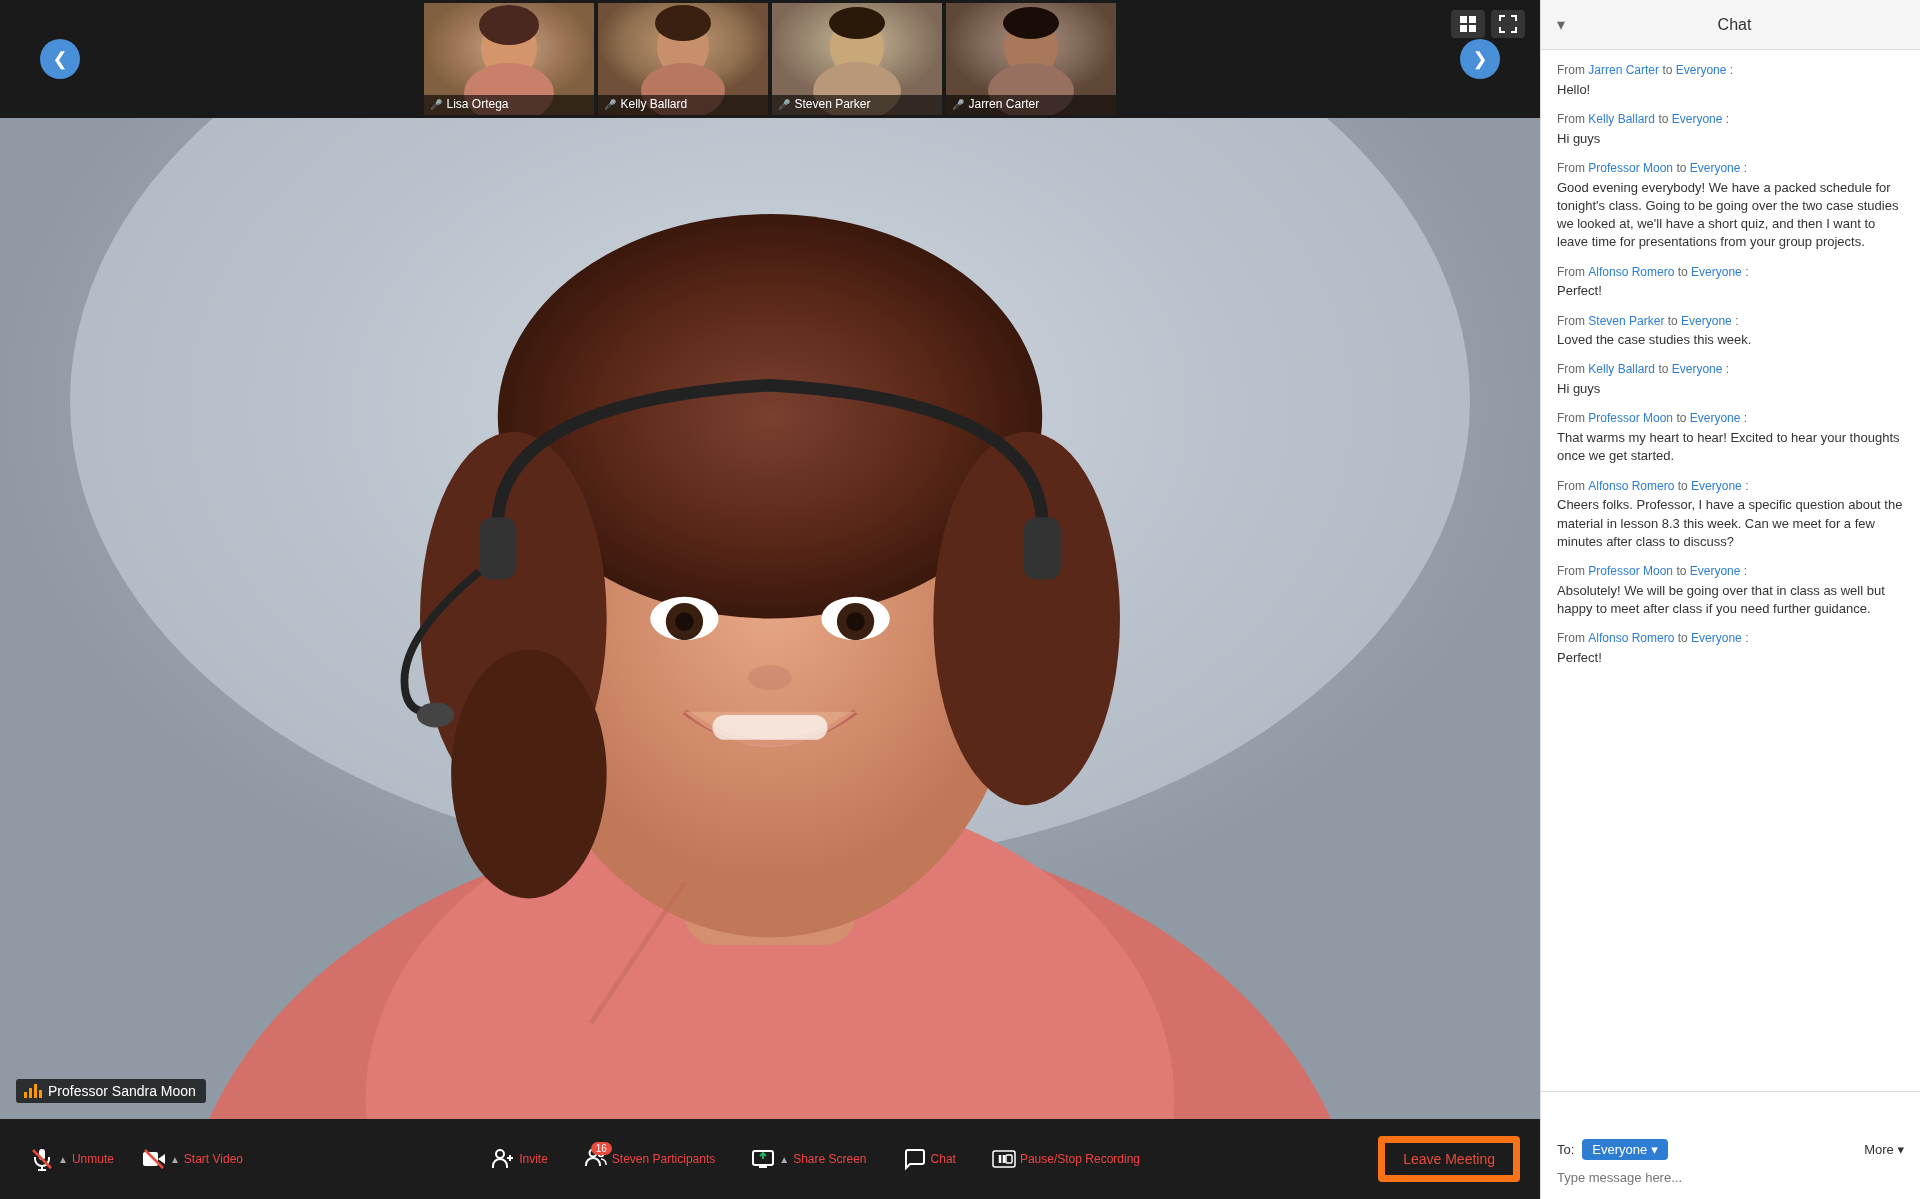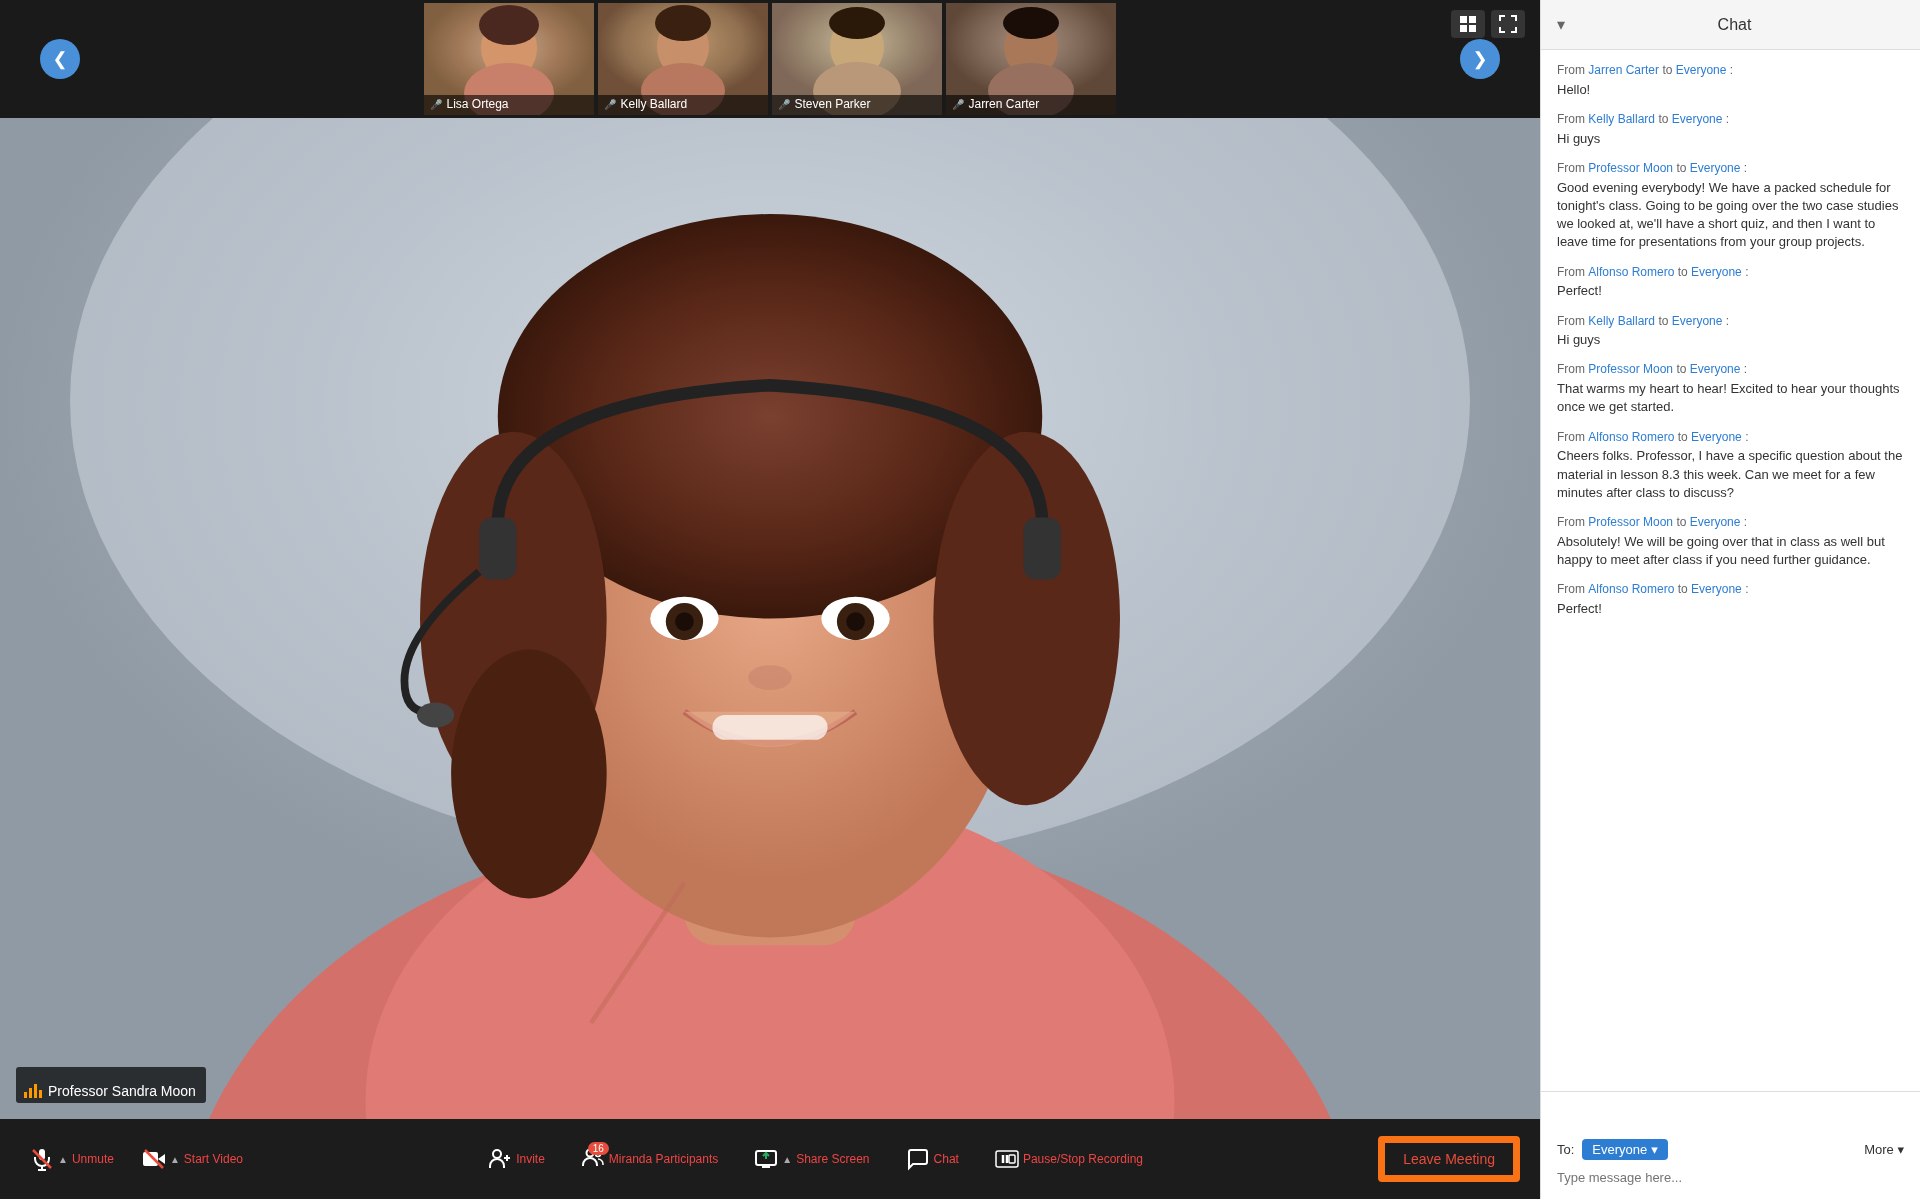--- a/index.html
+++ b/index.html
@@ -125,21 +125,21 @@
       align-items: center;
       justify-content: center;
     }
 
     .speaker-name-badge {
       position: absolute;
       bottom: 16px;
       left: 16px;
       background: rgba(0,0,0,0.7);
       color: white;
-      padding: 16px 10px 4px 8px;
+      padding: 4px 10px 4px 8px;
       border-radius: 3px;
       font-size: 14px;
       display: flex;
       align-items: center;
       gap: 6px;
     }
 
     .bar-icon {
       display: flex;
       align-items: flex-end;
@@ -627,21 +627,21 @@
         <button class="tool-btn">
           <div class="tool-icon-wrapper">
             <svg width="24" height="24" viewBox="0 0 24 24" fill="none">
               <circle cx="9" cy="7" r="3.5" stroke="white" stroke-width="2" fill="none"></circle>
               <circle cx="17" cy="8" r="2.5" stroke="white" stroke-width="1.5" fill="none"></circle>
               <path d="M2 20v-1a7 7 0 0 1 14 0v1" stroke="white" stroke-width="2" fill="none"></path>
               <path d="M17 13a5 5 0 0 1 5 5v1" stroke="white" stroke-width="1.5" fill="none"></path>
             </svg>
             <span class="badge-count">16</span>
           </div>
-          <span class="tool-label">Miranda Participants</span>
+          <span class="tool-label">Steven Participants</span>
         </button>
 
         <button class="tool-btn">
           <div class="tool-with-caret">
             <svg width="24" height="24" viewBox="0 0 24 24" fill="none">
               <rect x="2" y="4" width="20" height="14" rx="2" stroke="white" stroke-width="2" fill="none"></rect>
               <line x1="8" y1="20" x2="16" y2="20" stroke="white" stroke-width="2"></line>
               <line x1="12" y1="18" x2="12" y2="20" stroke="white" stroke-width="2"></line>
               <path d="M12 6v6M9 9l3-3 3 3" stroke="#27ae60" stroke-width="2" fill="none"></path>
             </svg>
@@ -714,20 +714,29 @@
       <div class="chat-meta">
         <span>From </span><span class="chat-sender">Alfonso Romero</span>
         <span class="chat-to"> to </span>
         <span class="chat-recipient">Everyone</span>
         <span class="chat-to">:</span>
       </div>
       <div class="chat-text">Perfect!</div>
     </div>
         <div class="chat-message">
       <div class="chat-meta">
+        <span>From </span><span class="chat-sender">Steven Parker</span>
+        <span class="chat-to"> to </span>
+        <span class="chat-recipient">Everyone</span>
+        <span class="chat-to">:</span>
+      </div>
+      <div class="chat-text">Loved the case studies this week.</div>
+    </div>
+        <div class="chat-message">
+      <div class="chat-meta">
         <span>From </span><span class="chat-sender">Kelly Ballard</span>
         <span class="chat-to"> to </span>
         <span class="chat-recipient">Everyone</span>
         <span class="chat-to">:</span>
       </div>
       <div class="chat-text">Hi guys</div>
     </div>
         <div class="chat-message">
       <div class="chat-meta">
         <span>From </span><span class="chat-sender">Professor Moon</span>

